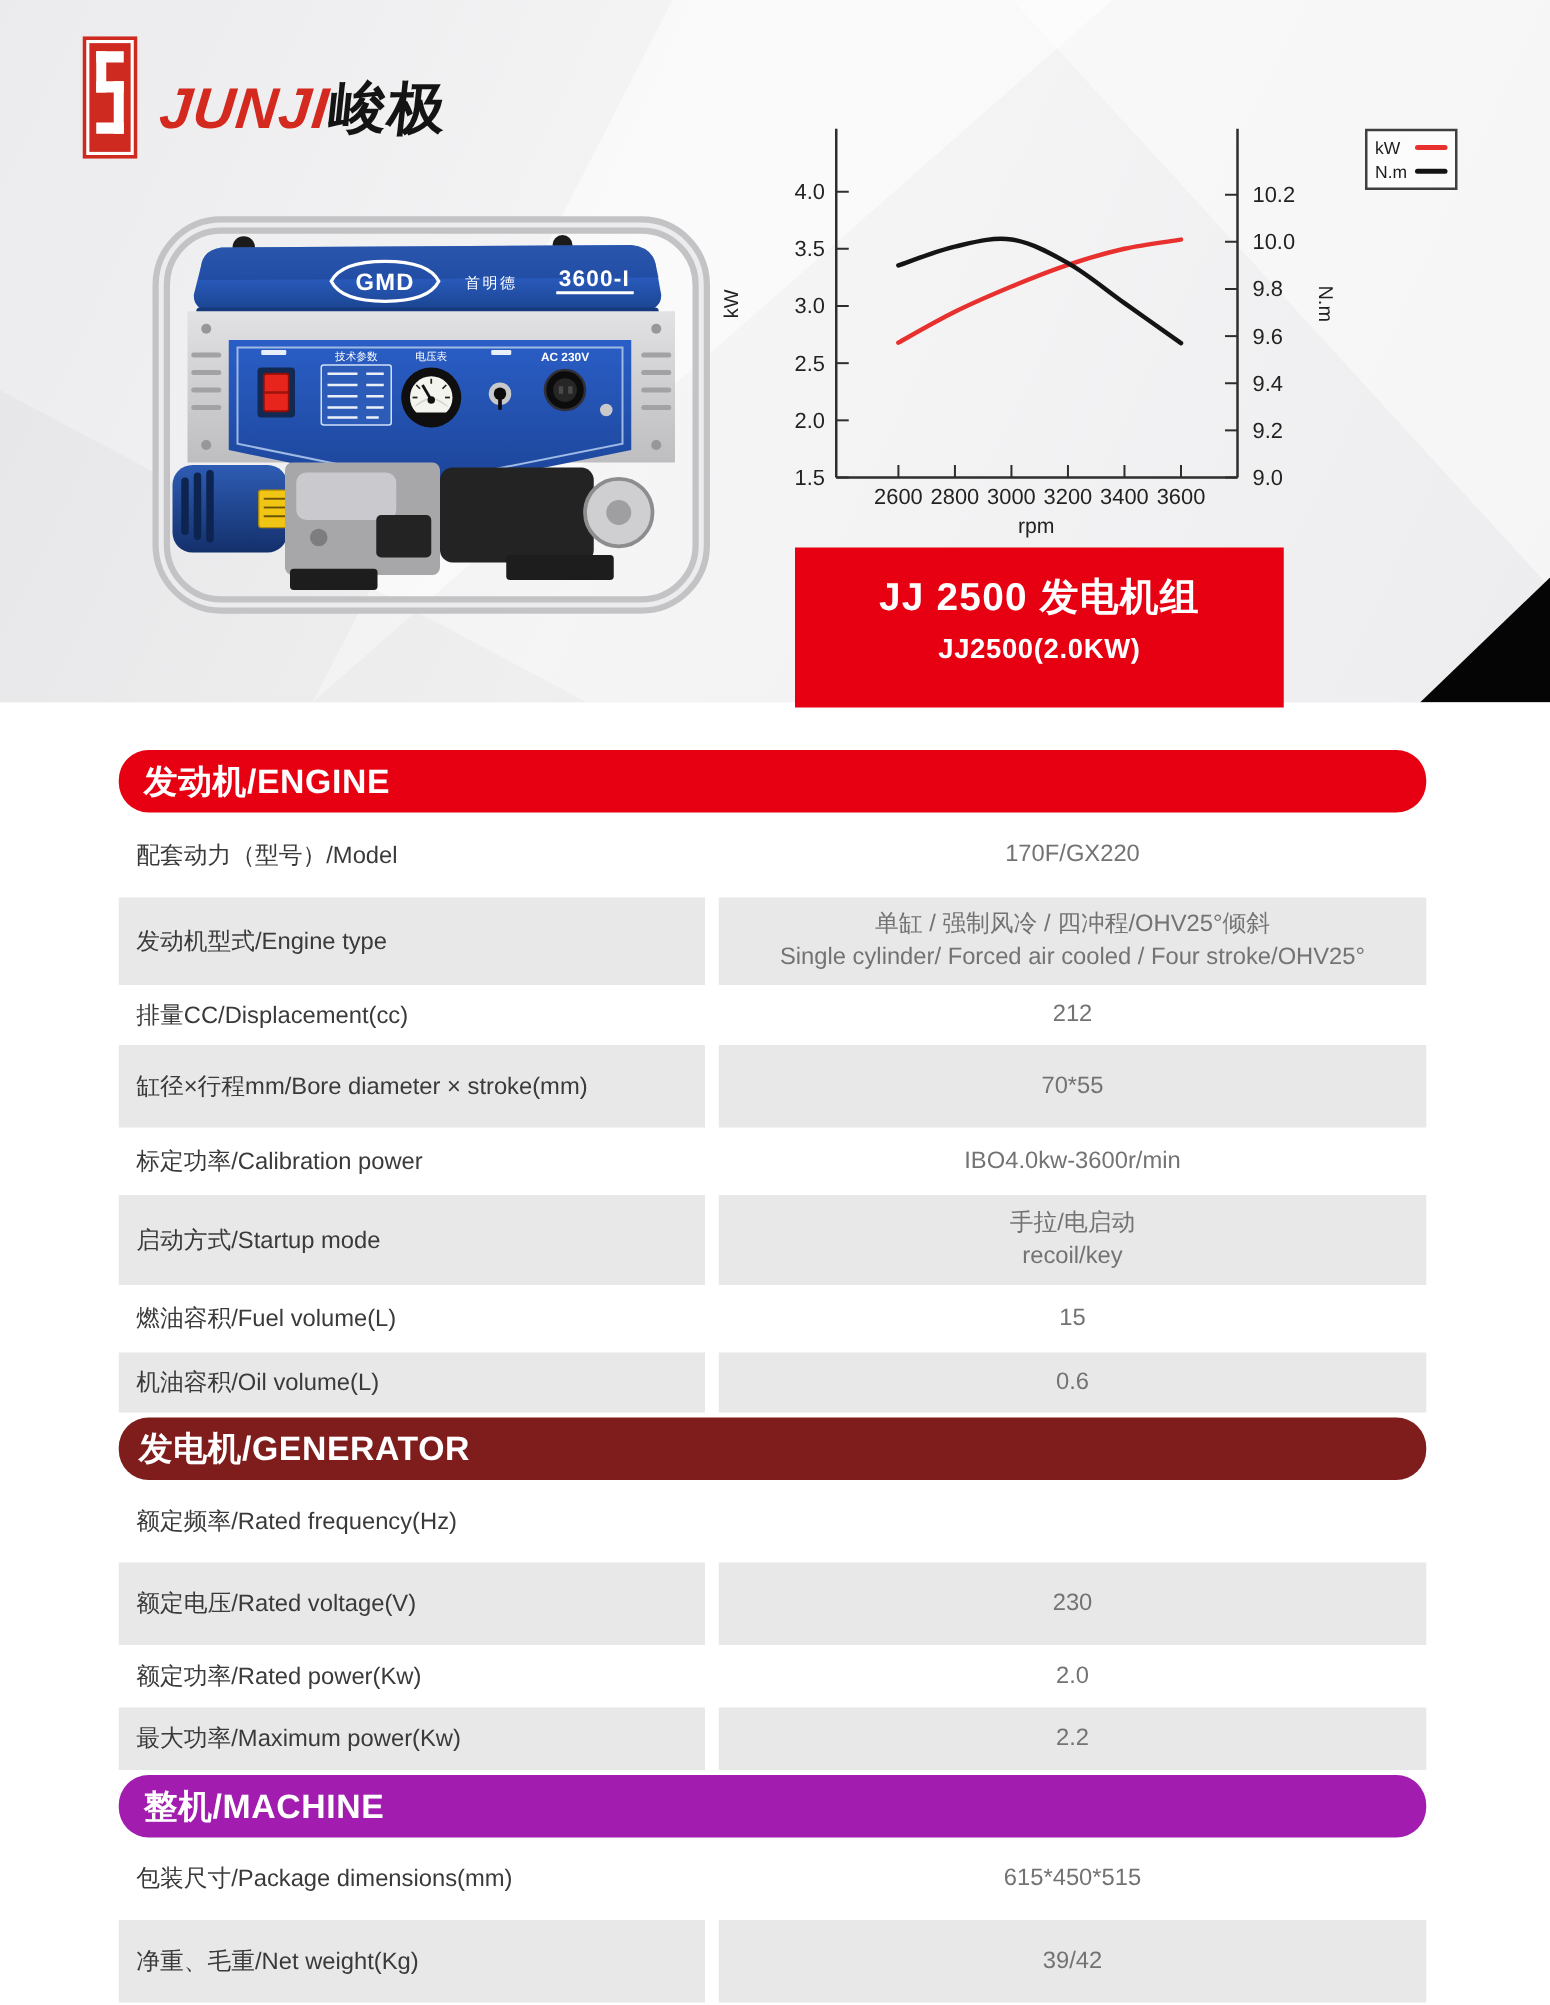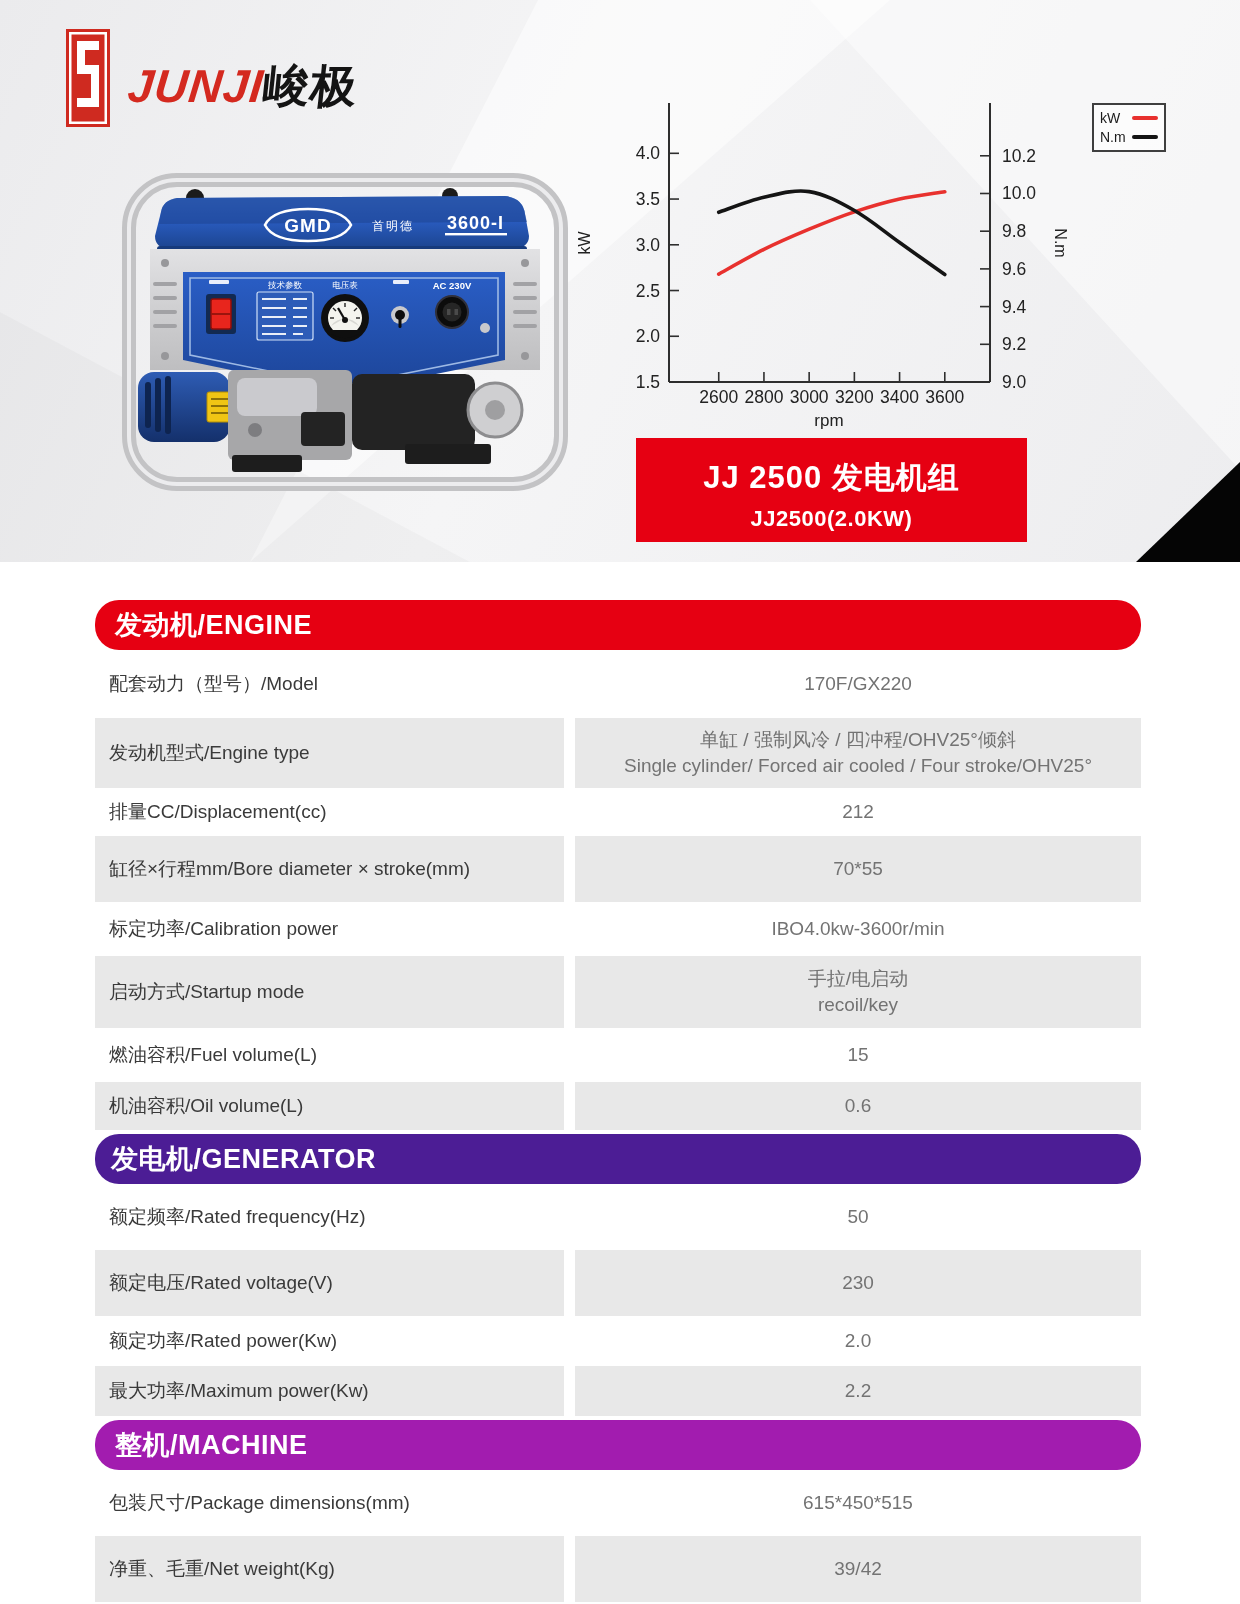--- a/index.html
+++ b/index.html
@@ -29,21 +29,21 @@
 
   
   .chart-wrap { position:absolute; left:575px; top:85px; }
   .legend { position:absolute; left:1092px; top:103px; width:74px; border:2px solid #3f3f3f;
             background:rgba(252,252,252,.9); padding:3px 6px 4px 6px; }
   .legend-row { display:flex; align-items:center; justify-content:space-between; height:19px; }
   .legend-label { font-size:14px; color:#1c1c1c; }
   .legend-swatch { width:26px; height:4px; border-radius:2px; }
 
   
-  .banner { position:absolute; left:636px; top:438px; width:391px; height:104px;
+  .banner { position:absolute; left:636px; top:438px; width:391px; height:128px;
             color:#fff; text-align:center; }
   .banner-title { margin-top:19px; font-size:31px; font-weight:900; letter-spacing:1px; }
   .banner-sub { margin-top:7px; font-size:22px; font-weight:bold; letter-spacing:.5px; }
 
   
   .spec { position:absolute; left:95px; top:600px; width:1046px; color:#333; }
   .sec-header { height:50px; color:#fff; font-size:27px; font-weight:bold;
                 display:flex; align-items:center; padding-left:20px; letter-spacing:.5px;border-radius:24px; }
   .sec-gap { height:4px; }
   .row { display:flex; width:100%; }
@@ -367,28 +367,25 @@
     </div>
     <div class="row shaded h48">
       <div class="lbl">机油容积/Oil volume(L)</div>
         <div class="gut"></div>
       <div class="val">
           <div>0.6</div>
         </div>
     </div>
 
     <div class="sec-gap"></div>
-    <div class="sec-header" style="background: #4c1d95; padding-left: 16px;">发电机/GENERATOR</div>
+    <div class="sec-header" style="background: #7f1d1d; padding-left: 16px;">发电机/GENERATOR</div>
 
     <div class="row h52">
       <div class="lbl">额定频率/Rated frequency(Hz)</div>
         <div class="gut"></div>
-      <div class="val">
-          <div>50</div>
-        </div>
     </div>
     <div class="row shaded h52">
       <div class="lbl">额定电压/Rated voltage(V)</div>
         <div class="gut"></div>
       <div class="val">
           <div>230</div>
         </div>
     </div>
     <div class="row h50">
       <div class="lbl">额定功率/Rated power(Kw)</div>

